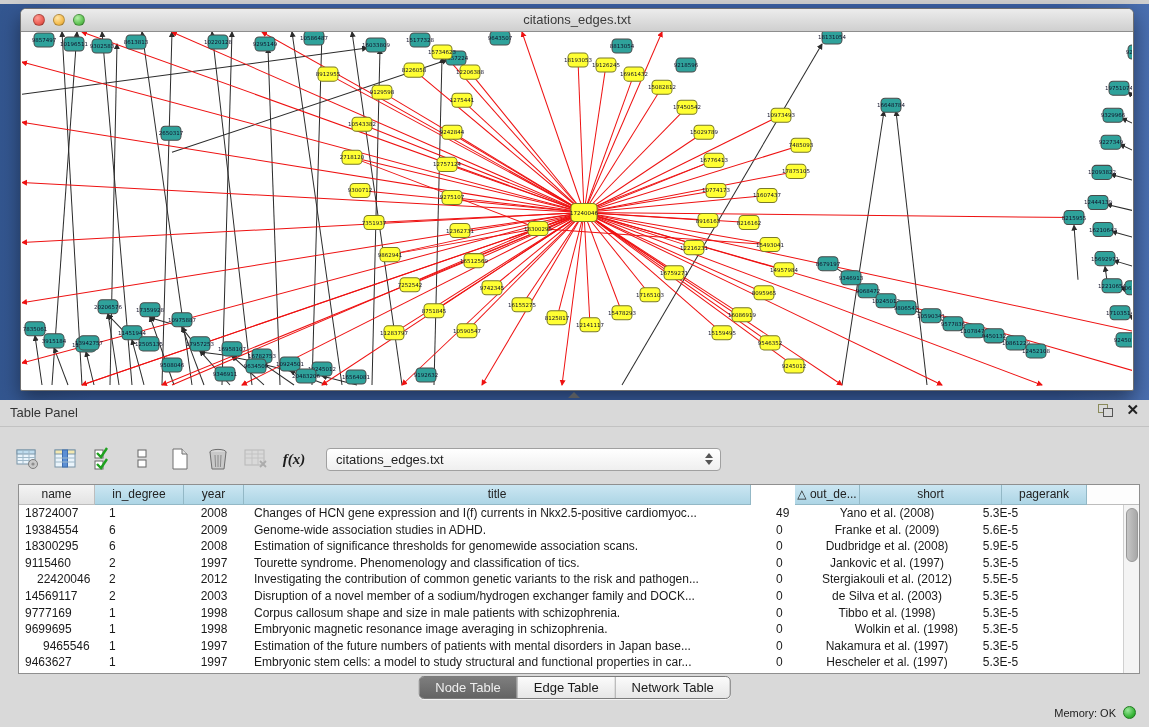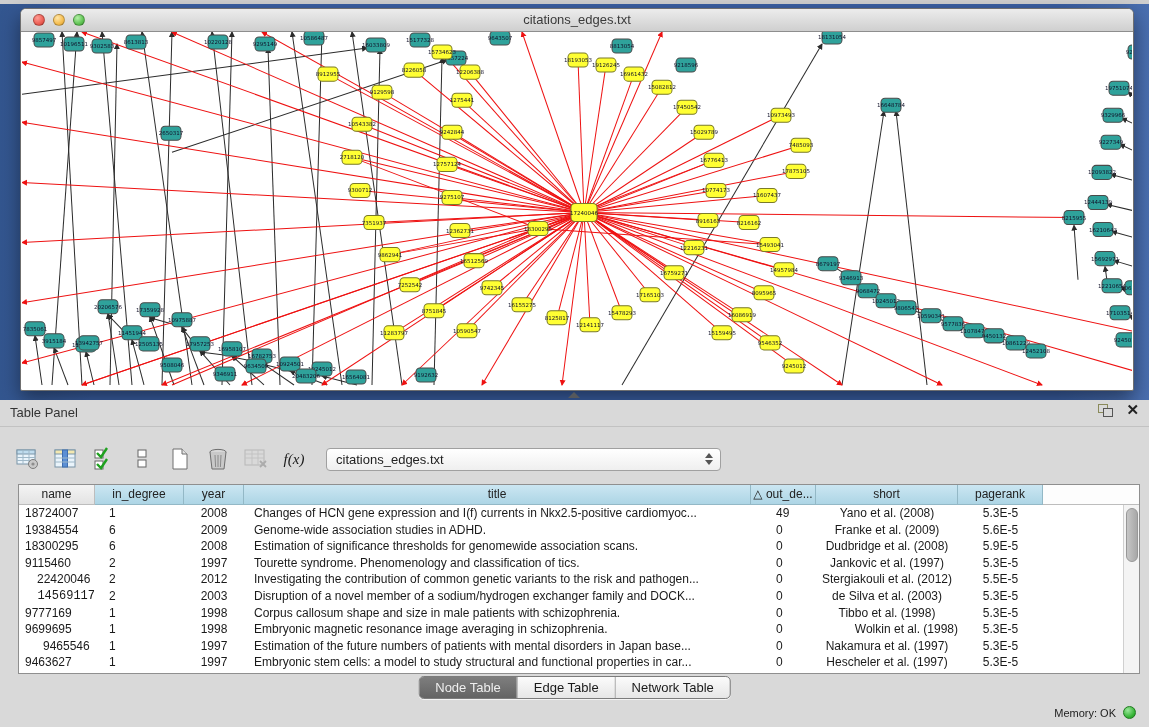--- a/index.html
+++ b/index.html
@@ -42,21 +42,21 @@
   .panel-btns{position:absolute;right:10px;top:3px;display:flex;gap:14px;align-items:center;}
   .float-ic{position:relative;width:14px;height:13px;}
   .float-ic .sq1{position:absolute;left:0;top:0;width:8px;height:7px;border:1px solid #8A8A5A;}
   .float-ic .sq2{position:absolute;left:5px;top:4px;width:8px;height:7px;border:1px solid #555;background:#D9D9D9;}
   .close-x{font-size:15px;font-weight:bold;color:#222;line-height:14px;}
 
   .toolbar{position:absolute;left:12px;top:42px;height:34px;display:flex;align-items:center;gap:6px;}
   .tb-btn{width:32px;height:30px;border:none;background:transparent;display:flex;
           align-items:center;justify-content:center;padding:0;}
   .tb-btn.disabled{opacity:.45;}
-  .fx{font-family:"Liberation Serif",serif;font-style:italic;font-weight:normal;font-size:15px;color:#1A1A1A;}
+  .fx{font-family:"Liberation Serif",serif;font-style:italic;font-weight:bold;font-size:15px;color:#1A1A1A;}
   .dd{position:relative;margin-left:10px;width:395px;height:23px;border:1px solid #A0A0A0;border-radius:4px;
       background:linear-gradient(#FFFFFF,#EFEFEF);font-size:13px;color:#222;
       line-height:22px;padding-left:9px;box-sizing:border-box;}
   .dd .arrows{position:absolute;right:7px;top:4px;display:flex;flex-direction:column;gap:2px;}
   .dd .up{width:0;height:0;border-left:4px solid transparent;border-right:4px solid transparent;border-bottom:5px solid #555;}
   .dd .dn{width:0;height:0;border-left:4px solid transparent;border-right:4px solid transparent;border-top:5px solid #555;}
 
   .tbl{position:absolute;left:18px;top:84px;width:1122px;height:190px;background:#FFF;
        border:1px solid #8F8F8F;box-sizing:border-box;overflow:hidden;}
   .thead{display:flex;height:20px;background:#FFF;}
@@ -788,21 +788,21 @@
         </span>
     </div>
   </div>
 
   <div class="tbl">
     <div class="thead" id="thead">
         <div class="hcell gray" style="width: 76px;">name</div>
         <div class="hcell" style="width: 89px;">in_degree</div>
         <div class="hcell" style="width: 60px;">year</div>
         <div class="hcell" style="width: 507px;">title</div>
-        <div class="hcell" style="width: 65px;">△ out_de...</div>
+        <div class="hcell" style="width: 65px; margin-left: 44px;">△ out_de...</div>
         <div class="hcell" style="width: 142px;">short</div>
         <div class="hcell" style="width: 85px;">pagerank</div>
         <div class="hcell fill"></div>
       </div>
     <div class="tbody" id="tbody">
         <div class="trow">
           <div class="tcell" style="width: 76px; text-align: left; padding-left: 6px;">18724007</div>
           <div class="tcell" style="width: 89px; text-align: left; padding-left: 14px;">1</div>
           <div class="tcell" style="width: 60px; text-align: center;">2008</div>
           <div class="tcell" style="width: 507px; text-align: left; padding-left: 10px;">Changes of HCN gene expression and I(f) currents in Nkx2.5-positive cardiomyoc...</div>
@@ -840,21 +840,21 @@
         <div class="trow">
           <div class="tcell" style="width: 76px; text-align: left; padding-left: 18px;">22420046</div>
           <div class="tcell" style="width: 89px; text-align: left; padding-left: 14px;">2</div>
           <div class="tcell" style="width: 60px; text-align: center;">2012</div>
           <div class="tcell" style="width: 507px; text-align: left; padding-left: 10px;">Investigating the contribution of common genetic variants to the risk and pathogen...</div>
           <div class="tcell" style="width: 65px; text-align: left; padding-left: 25px;">0</div>
           <div class="tcell" style="width: 142px; text-align: center;">Stergiakouli et al. (2012)</div>
           <div class="tcell" style="width: 85px; text-align: center;">5.5E-5</div>
         </div>
         <div class="trow">
-          <div class="tcell" style="width: 76px; text-align: right;  font-family: Liberation Mono, monospace;">14569117</div>
+          <div class="tcell" style="width: 76px; text-align: left; padding-left: 6px;">14569117</div>
           <div class="tcell" style="width: 89px; text-align: left; padding-left: 14px;">2</div>
           <div class="tcell" style="width: 60px; text-align: center;">2003</div>
           <div class="tcell" style="width: 507px; text-align: left; padding-left: 10px;">Disruption of a novel member of a sodium/hydrogen exchanger family and DOCK...</div>
           <div class="tcell" style="width: 65px; text-align: left; padding-left: 25px;">0</div>
           <div class="tcell" style="width: 142px; text-align: center;">de Silva et al. (2003)</div>
           <div class="tcell" style="width: 85px; text-align: center;">5.3E-5</div>
         </div>
         <div class="trow">
           <div class="tcell" style="width: 76px; text-align: left; padding-left: 6px;">9777169</div>
           <div class="tcell" style="width: 89px; text-align: left; padding-left: 14px;">1</div>

